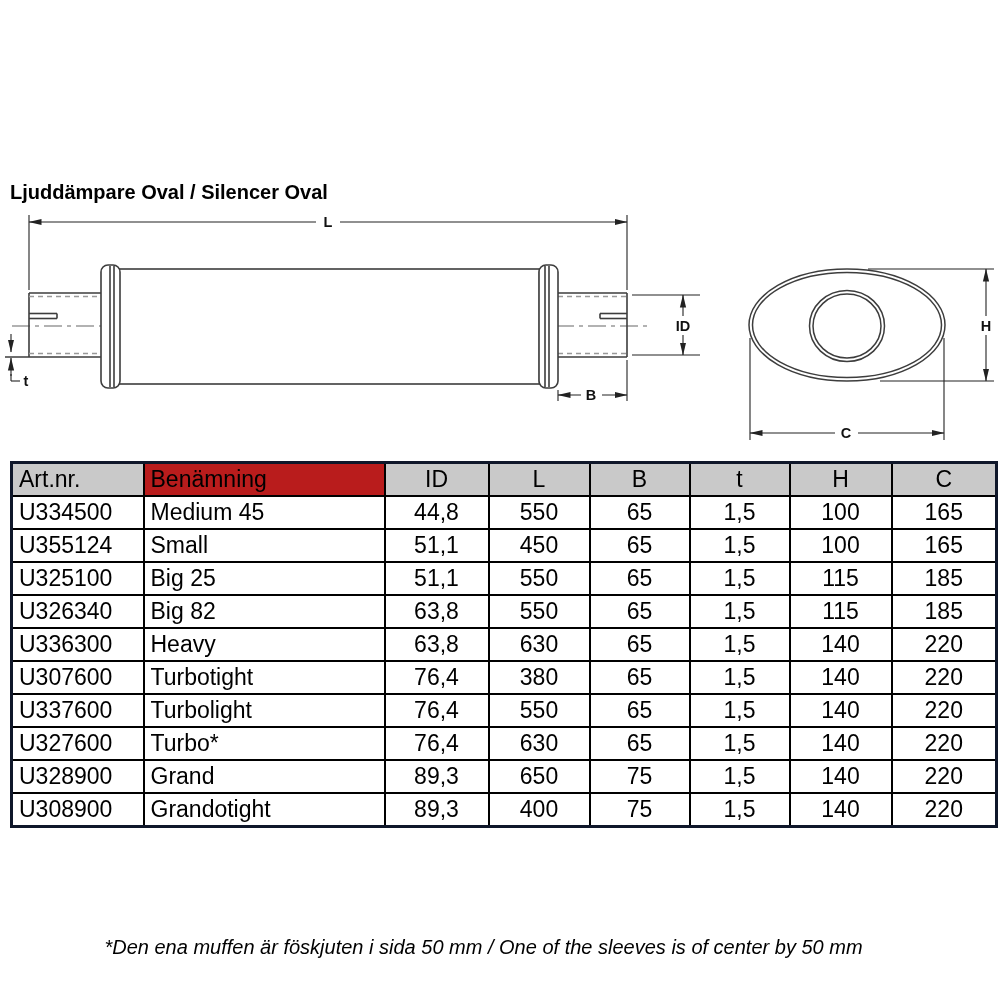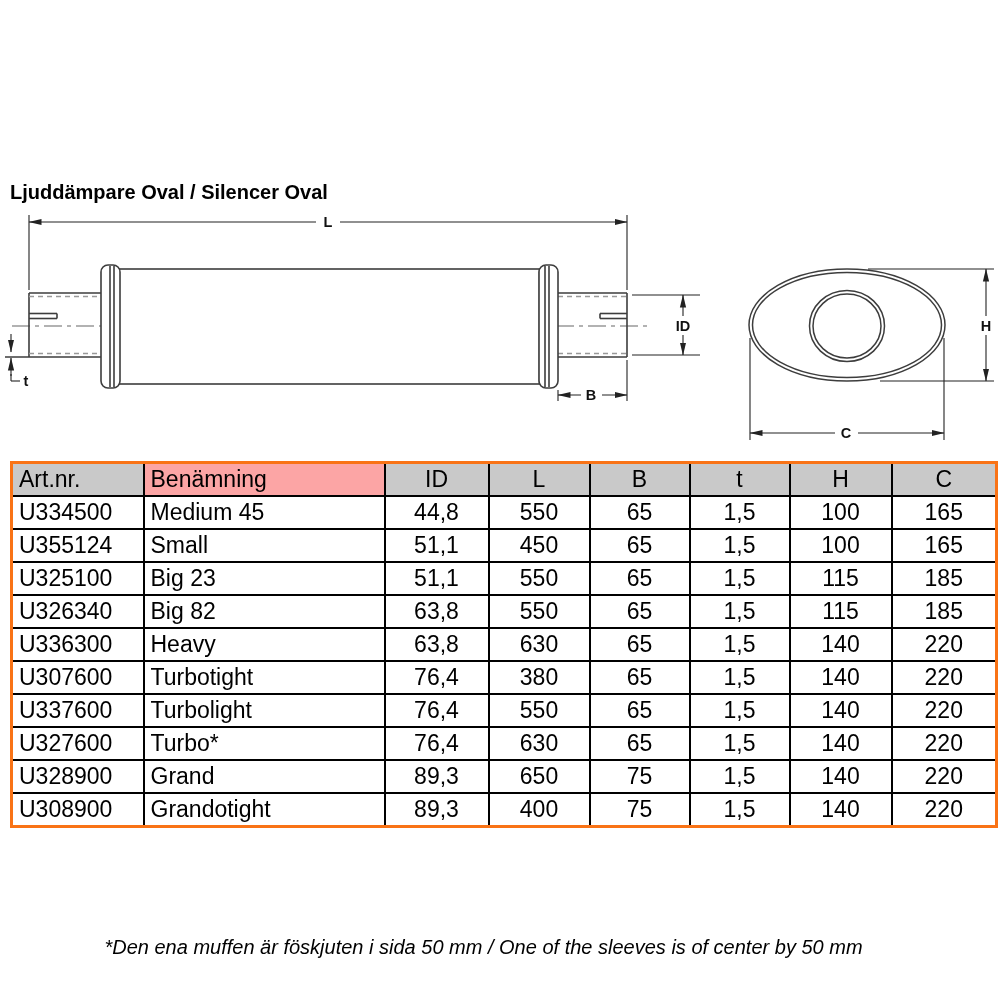--- a/index.html
+++ b/index.html
@@ -28,21 +28,21 @@
     border-collapse:collapse;table-layout:fixed;
     font-size:23px;color:#000;
   }
   table.dims th,table.dims td{
     border:2px solid #000;
     height:31px;padding:0;
     text-align:center;vertical-align:middle;
     font-weight:normal;
     overflow:hidden;white-space:nowrap;
   }
-  table.dims{border:3px solid #f97316;}
+  table.dims{border:3px solid #0f172a;}
   table.dims th.left,table.dims td.left{text-align:left;padding-left:6px;}
   .footnote{
     position:absolute;left:0;top:936px;width:872px;
     padding-left:95px;box-sizing:border-box;
     text-align:center;
     font-style:italic;font-size:20px;
     white-space:nowrap;
   }
 </style>
 </head>
@@ -156,21 +156,21 @@
         <col style="width:104px">
       <col style="width:101px">
         <col style="width:100px">
         <col style="width:100px">
       <col style="width:102px">
         <col style="width:105px">
     </colgroup>
     <thead>
       <tr id="header-row">
           <th class="left" style="background: rgb(201, 201, 201);">Art.nr.</th>
-          <th class="left" style="background: #fca5a5;">Benämning</th>
+          <th class="left" style="background: #b91c1c;">Benämning</th>
           <th style="background: rgb(201, 201, 201);">ID</th>
           <th style="background: rgb(201, 201, 201);">L</th>
           <th style="background: rgb(201, 201, 201);">B</th>
           <th style="background: rgb(201, 201, 201);">t</th>
           <th style="background: rgb(201, 201, 201);">H</th>
           <th style="background: rgb(201, 201, 201);">C</th>
         </tr>
     </thead>
     <tbody id="table-body">
         <tr>
@@ -188,21 +188,21 @@
           <td class="left">Small</td>
           <td>51,1</td>
           <td>450</td>
           <td>65</td>
           <td>1,5</td>
           <td>100</td>
           <td>165</td>
         </tr>
         <tr>
           <td class="left">U325100</td>
-          <td class="left">Big 23</td>
+          <td class="left">Big 25</td>
           <td>51,1</td>
           <td>550</td>
           <td>65</td>
           <td>1,5</td>
           <td>115</td>
           <td>185</td>
         </tr>
         <tr>
           <td class="left">U326340</td>
           <td class="left">Big 82</td>

